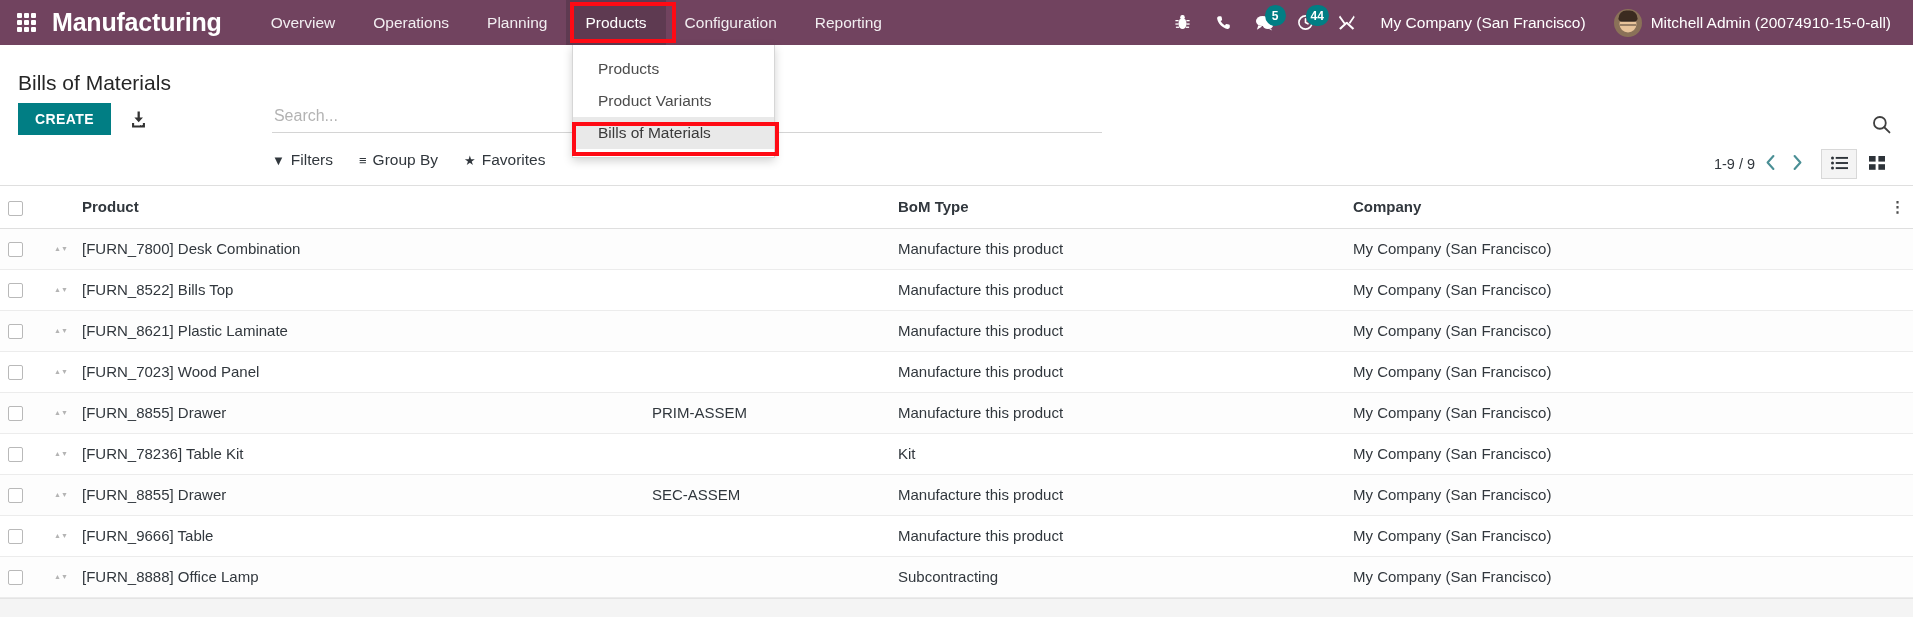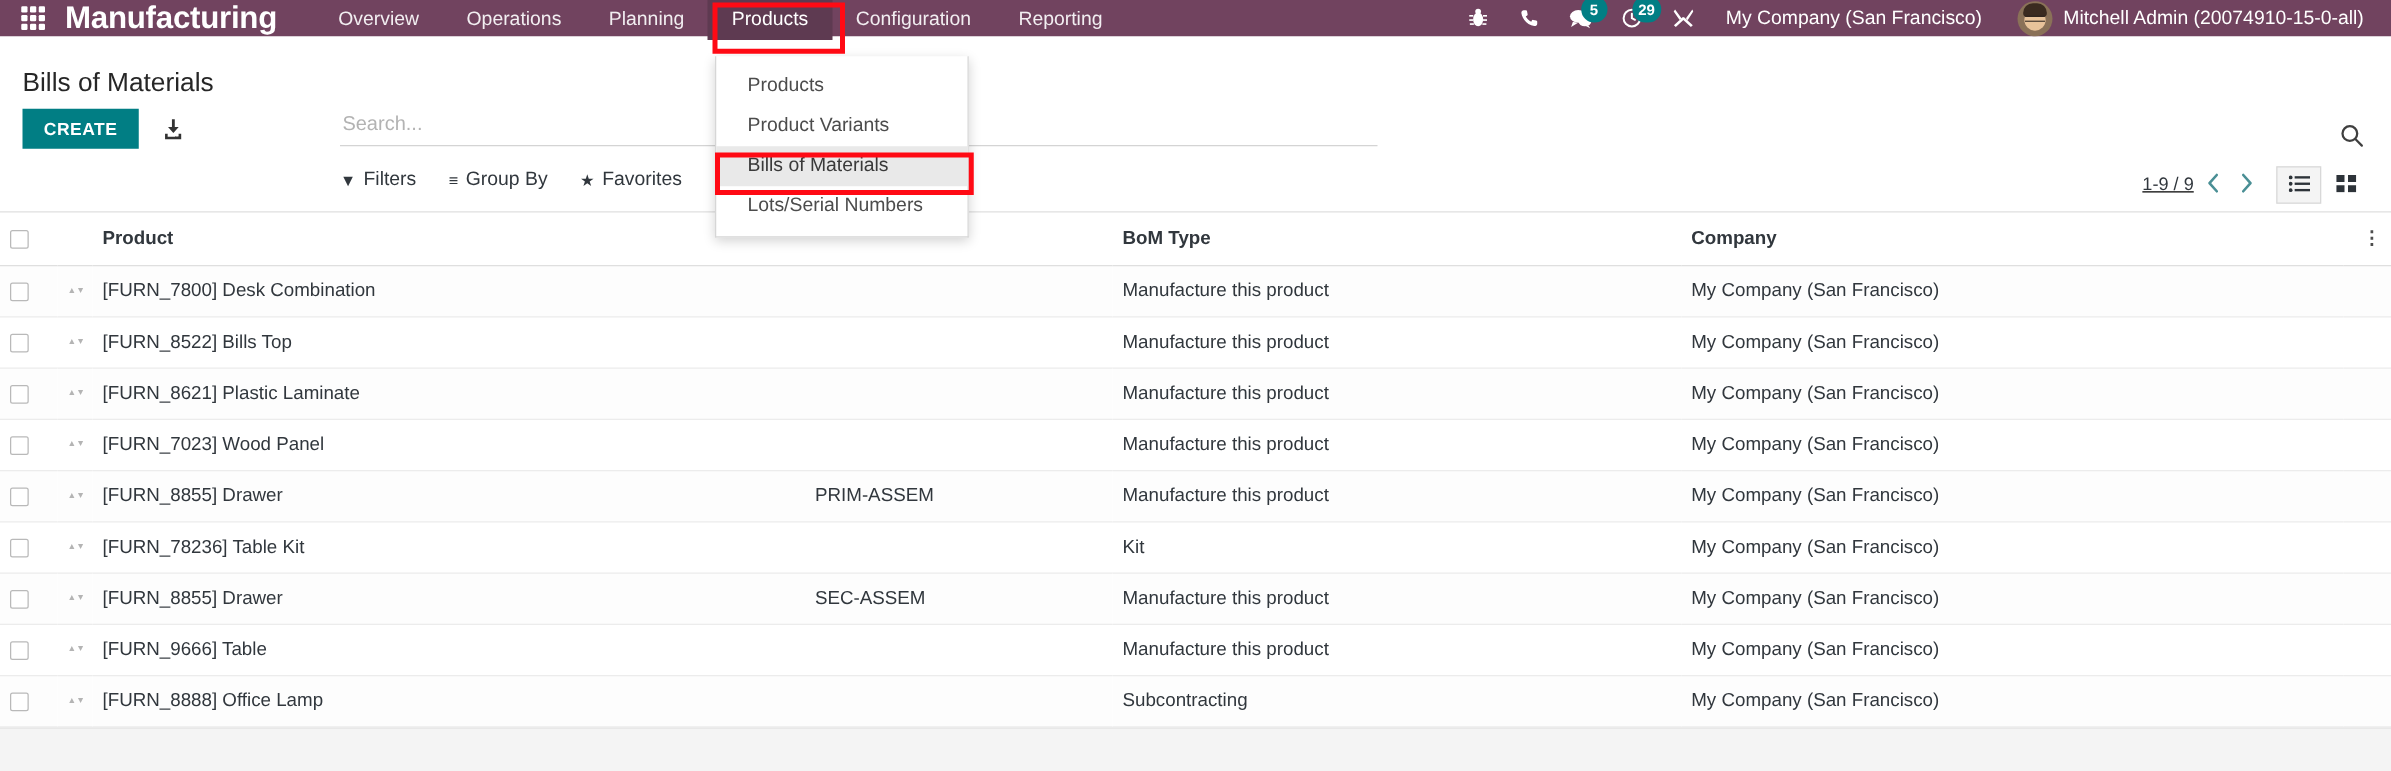--- a/index.html
+++ b/index.html
@@ -9,21 +9,21 @@
     height: 617px;
     overflow: hidden;
     background: #ffffff;
     font-family: "Liberation Sans", sans-serif;
     -webkit-font-smoothing: antialiased;
   }
 
   
   .navbar {
     position: relative;
-    height: 29px;
+    height: 45px;
     background: #71435F;
     display: flex;
     align-items: stretch;
     color: #ffffff;
     z-index: 40;
   }
 
   .apps-btn {
     width: 52px;
     display: flex;
@@ -278,21 +278,20 @@
     white-space: nowrap;
   }
   .facet .g { font-size: 13px; line-height: 1; }
 
   .right-tools {
     display: flex;
     align-items: center;
     gap: 4px;
     padding-top: 46px;
     margin-left: auto;
-    text-decoration: underline;
   }
   .pager-count { font-size: 14.5px; color: #31373d; white-space: nowrap; }
   .pager-btn {
     background: none; border: none; cursor: pointer;
     color: #4a8f95; font-size: 22px; line-height: 1;
     padding: 0 6px; font-family: inherit;
   }
   .view-switch { display: flex; align-items: center; gap: 2px; margin-left: 8px; }
   .view-btn {
     width: 36px; height: 30px;
@@ -434,21 +433,21 @@
         <path d="M16.6 14.7 L18 17 L14.4 15.2 Z"></path>
       </svg>
       <span class="badge">5</span>
     </div>
 
     <div class="sys-icon">
       <svg width="17" height="17" viewBox="0 0 18 18" fill="none" stroke="#ffffff" stroke-width="1.7">
         <path d="M16 9 A7 7 0 1 1 9 2" stroke-linecap="round"></path>
         <path d="M9 5.2 L9 9 L11.6 10.4" stroke-linecap="round"></path>
       </svg>
-      <span class="badge">29</span>
+      <span class="badge">44</span>
     </div>
 
     <div class="sys-icon">
       <svg width="17" height="17" viewBox="0 0 18 18" fill="#ffffff">
         <path d="M2.2 1.6 L7.6 9.2 L6.2 10.7 L1 3.4 Z M1.2 15 L2.8 16.6 L10.4 9.6 L8.8 8.1 Z"></path>
         <path d="M16.8 1.6 L11.4 9.2 L12.8 10.7 L17.6 3.4 Z M17.2 15 L15.6 16.6 L8 9.6 L9.6 8.1 Z"></path>
       </svg>
     </div>
 
   </div>
@@ -463,21 +462,20 @@
     </span>
     <span class="user-name">Mitchell Admin (20074910-15-0-all)</span>
   </div>
 
 </div>
 
 <div class="dropdown" id="dropdown">
     <div class="dd-item">Products</div>
     <div class="dd-item">Product Variants</div>
     <div class="dd-item hl">Bills of Materials</div>
-    <div class="dd-item">Lots/Serial Numbers</div>
   </div>
 
 <div class="annot" id="annot-nav"></div>
 <div class="annot" id="annot-menu"></div>
 
 <div class="control-panel">
 
   <div class="cp-row-title">
     <div class="page-title">Bills of Materials</div>
   </div>

